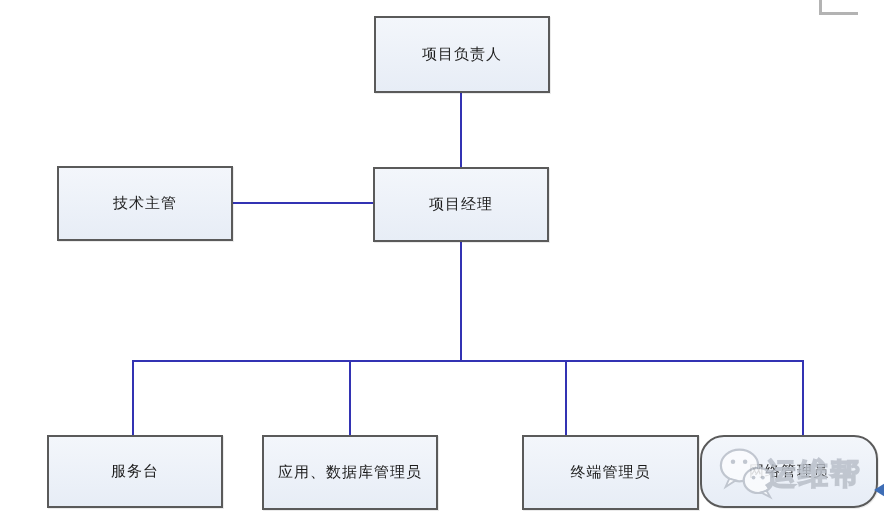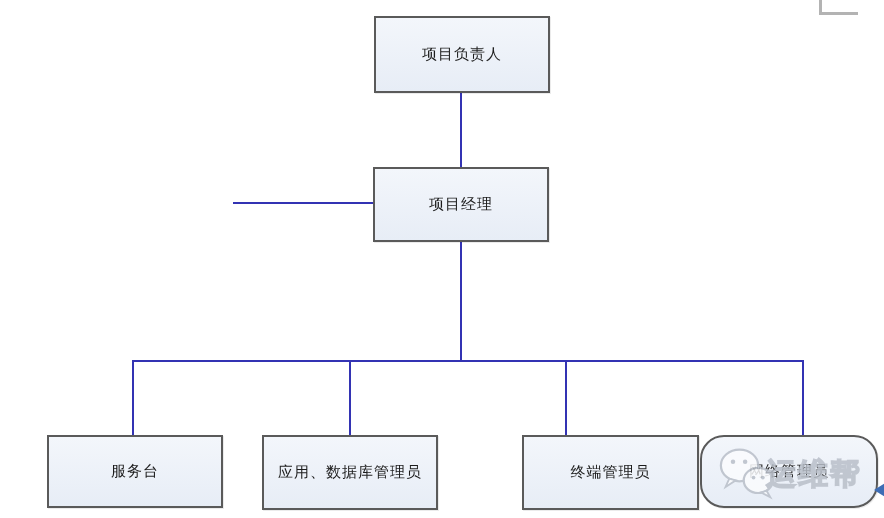--- a/index.html
+++ b/index.html
@@ -70,20 +70,23 @@
   <div class="edge" id="e-v-mid"></div>
   <div class="edge" id="e-h-bus"></div>
   <div class="edge" id="e-drop-1"></div>
   <div class="edge" id="e-drop-2"></div>
   <div class="edge" id="e-drop-3"></div>
   <div class="edge" id="e-drop-4"></div>
 
   <div class="node" id="n-project-leader">
     <span>项目负责人</span>
   </div>
+  <div class="node" id="n-tech-supervisor">
+    <span>技术主管</span>
+  </div>
   <div class="node" id="n-project-manager">
     <span>项目经理</span>
   </div>
   <div class="node" id="n-service-desk">
     <span>服务台</span>
   </div>
   <div class="node" id="n-app-db-admin">
     <span>应用、数据库管理员</span>
   </div>
   <div class="node" id="n-terminal-admin">

